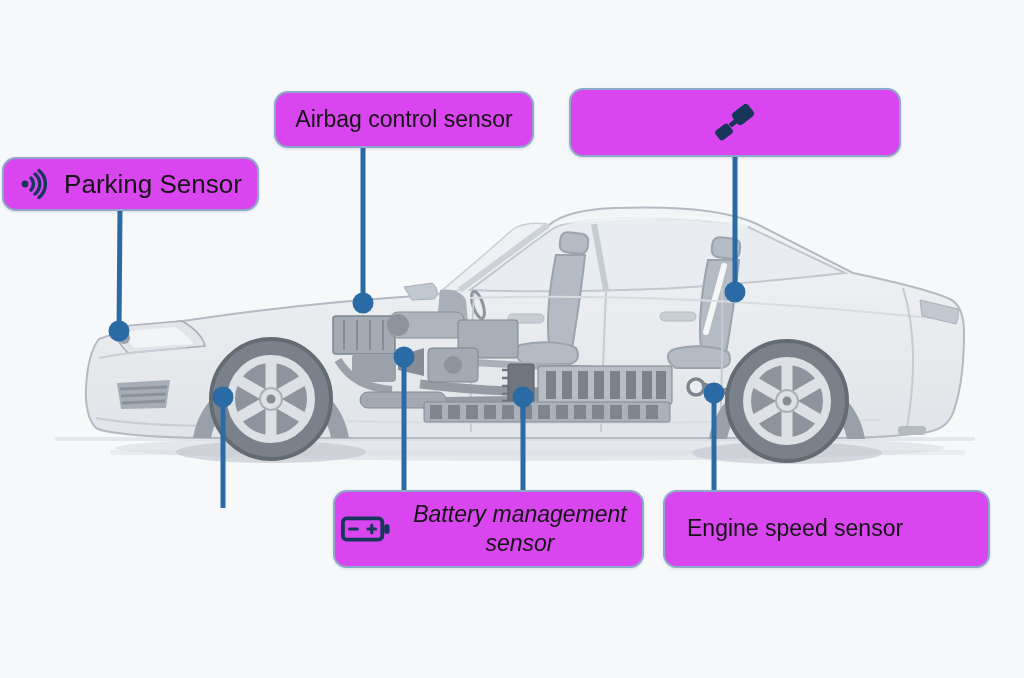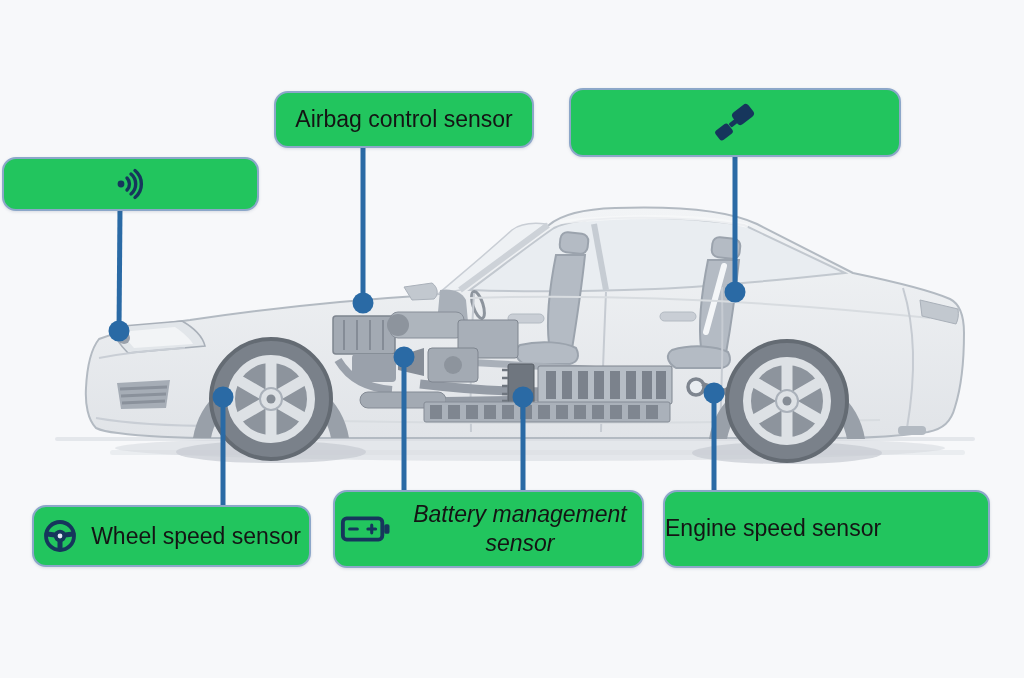--- a/index.html
+++ b/index.html
@@ -4,31 +4,31 @@
 <style>
   html,body{margin:0;padding:0;background:#f7f8fa;}
   .stage{
     position:relative;width:1024px;height:678px;background:#f7f8fa;overflow:hidden;
     font-family:"Liberation Sans", sans-serif;color:#141414;
   }
   svg.scene{position:absolute;left:0;top:0;}
   .label-box{
     position:absolute;box-sizing:border-box;
     display:flex;align-items:center;justify-content:center;gap:13px;
-    background:#22c55e;border:2.5px solid #8ca7c9;border-radius:14px;
+    background:#d946ef;border:2.5px solid #8ca7c9;border-radius:14px;
     box-shadow:0 1px 3px rgba(70,90,120,.18);
     white-space:nowrap;
   }
   #box-parking { left:2px;   top:157px; width:257px; height:54px; font-size:26px; }
   #box-airbag  { left:274px; top:91px;  width:260px; height:57px; font-size:23px; }
   #box-seatbelt{ left:569px; top:88px;  width:332px; height:69px; font-size:24px; }
   #box-wheel   { left:32px;  top:505px; width:279px; height:62px; font-size:23px; }
   #box-battery { left:333px; top:490px; width:311px; height:78px; font-size:23px;font-style:italic; }
   #box-engine  { left:663px; top:490px; width:327px; height:78px; font-size:23px;
-                 justify-content:flex-start; }
+                 justify-content:flex-start; padding-left:22px; }
   #box-battery .wrap-text{white-space:normal;width:234px;text-align:center;line-height:1.28;}
   #box-engine .two-lines{display:flex;flex-direction:column;line-height:1.38;white-space:nowrap;}
   .lb-icon{flex:0 0 auto;display:flex;align-items:center;}
 </style>
 </head>
 <body>
 
 <div class="stage">
 
   <svg class="scene" width="1024" height="678" viewBox="0 0 1024 678">
@@ -221,47 +221,37 @@
 
   <div class="label-box" id="box-parking">
     <span class="lb-icon">
       <svg width="32" height="32" viewBox="0 0 32 32" fill="none">
         <circle cx="6" cy="16" r="3.4" fill="#16365c"></circle>
         <path d="M12,10 A 8.5,8.5 0 0 1 12,22" stroke="#16365c" stroke-width="3.4" stroke-linecap="round"></path>
         <path d="M16,6 A 13,13 0 0 1 16,26" stroke="#16365c" stroke-width="3.4" stroke-linecap="round"></path>
         <path d="M20,2.5 A 17.5,17.5 0 0 1 20,29.5" stroke="#16365c" stroke-width="3.4" stroke-linecap="round"></path>
       </svg>
     </span>
+    <span>Parking Sensor</span>
   </div>
 
   <div class="label-box" id="box-airbag">
     <span>Airbag control sensor</span>
   </div>
 
   <div class="label-box" id="box-seatbelt">
     <span class="lb-icon">
       <svg width="44" height="40" viewBox="0 0 44 40" fill="none">
         <rect x="20" y="4" width="20" height="15" rx="4" fill="#16365c" transform="rotate(-38 30 11.5)"></rect>
         <rect x="3" y="23" width="16" height="12" rx="3" fill="#16365c" transform="rotate(-38 11 29)"></rect>
         <rect x="16" y="17.5" width="9" height="5" rx="1.5" fill="#16365c" transform="rotate(-38 20.5 20)"></rect>
       </svg>
     </span>
   </div>
 
-  <div class="label-box" id="box-wheel">
-    <span class="lb-icon">
-      <svg width="36" height="36" viewBox="0 0 36 36" fill="none">
-        <circle cx="18" cy="18" r="14" stroke="#16365c" stroke-width="3.8"></circle>
-        <path d="M5,16 L13,17 M31,16 L23,17 M18,23 L18,31" stroke="#16365c" stroke-width="5" stroke-linecap="round"></path>
-        <circle cx="18" cy="18" r="6.2" fill="#16365c"></circle>
-        <circle cx="18" cy="18" r="2.4" fill="#e4ebf6"></circle>
-      </svg>
-    </span>
-    <span>Wheel speed sensor</span>
-  </div>
 
   <div class="label-box" id="box-battery">
     <span class="lb-icon">
       <svg width="50" height="30" viewBox="0 0 52 30" fill="none">
         <rect x="3" y="4" width="41" height="22" rx="4" stroke="#16365c" stroke-width="4"></rect>
         <rect x="46" y="10" width="5.5" height="10" rx="2" fill="#16365c"></rect>
         <path d="M10,15 L18,15" stroke="#16365c" stroke-width="3.2" stroke-linecap="round"></path>
         <path d="M29,15 L37,15 M33,11 L33,19" stroke="#16365c" stroke-width="3.2" stroke-linecap="round"></path>
       </svg>
     </span>

